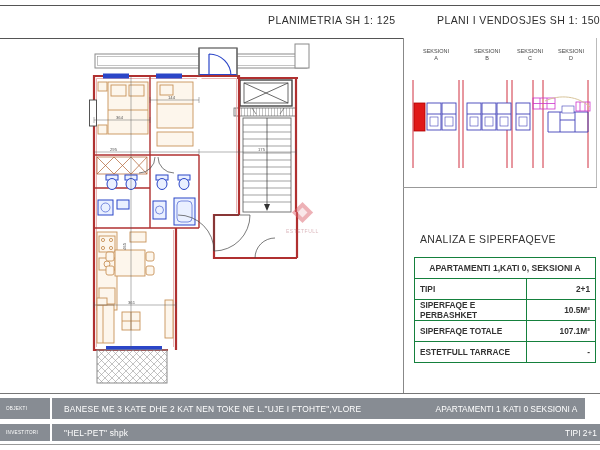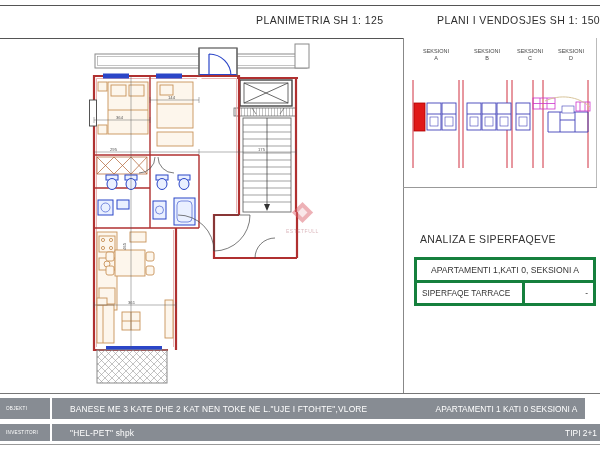--- a/index.html
+++ b/index.html
@@ -9,46 +9,46 @@
   .vline{position:absolute;width:0;border-left:1px solid #777;}
   
   .htitle{position:absolute;top:14px;font-size:10.5px;color:#2e2e2e;letter-spacing:.4px;white-space:nowrap;}
   
   .seclabel{position:absolute;width:44px;text-align:center;font-size:5.5px;line-height:6.5px;color:#444;}
   
   #analysis-title{position:absolute;left:391px;top:233px;width:194px;text-align:center;
                   font-size:10.5px;letter-spacing:.3px;color:#333;}
   table.area{position:absolute;left:414px;top:257px;width:182px;border-collapse:collapse;
              font-size:8.3px;color:#333;}
-  table.area td,table.area th{border:3px solid #15803d;height:20px;padding:0 5px;font-weight:normal;}
+  table.area td,table.area th{border:1px solid #15803d;height:20px;padding:0 5px;font-weight:bold;}
   table.area th{text-align:center;font-size:8.6px;}
   td.val{text-align:right;width:58px;padding-right:7px;}
   
   .bar{position:absolute;background:#878c93;color:#ffffff;display:flex;align-items:center;}
   .bar.small{font-size:4.6px;padding-left:6px;letter-spacing:.3px;}
-  .bar.main{font-size:8.4px;padding-left:18px;letter-spacing:.2px;white-space:nowrap;}
+  .bar.main{font-size:8.4px;padding-left:12px;letter-spacing:.2px;white-space:nowrap;}
   .bar.rightc{font-size:8.4px;justify-content:center;}
   .bar.rightr{font-size:8.4px;justify-content:flex-end;padding-right:8px;}
   svg{position:absolute;}
   svg text{font-family:"Liberation Sans",sans-serif;}
 </style>
 </head>
 <body>
 
 <div id="sheet">
 
   <div class="hline" style="left:0;top:5px;width:600px;"></div>
   <div class="hline" style="left:0;top:38px;width:404px;"></div>
   <div class="vline" style="left:403px;top:38px;height:355px;border-color:#888;"></div>
   <div class="hline" style="left:0;top:393px;width:600px;border-color:#777;"></div>
   <div class="hline" style="left:0;top:444px;width:600px;border-color:#999;"></div>
   <div class="hline" style="left:403px;top:187px;width:194px;border-color:#999;"></div>
   <div class="vline" style="left:596px;top:38px;height:149px;border-color:#bbb;"></div>
 
-  <div class="htitle" style="left:256px;text-align:right;">PLANIMETRIA  SH 1: 125</div>
+  <div class="htitle" style="left:268px;text-align:right;">PLANIMETRIA  SH 1: 125</div>
   <div class="htitle" style="left:437px;">PLANI I VENDOSJES SH 1: 1500</div>
 
   <svg style="left:0;top:38px;" width="403" height="355" viewBox="0 38 403 355">
     <defs>
       <pattern id="cross" width="7" height="7" patternUnits="userSpaceOnUse">
         <path d="M0,0 L7,7 M7,0 L0,7" stroke="#9a9a9a" stroke-width="0.6" fill="none"></path>
       </pattern>
       <pattern id="vhatch" width="3" height="8" patternUnits="userSpaceOnUse">
         <path d="M1.5,0 V8" stroke="#888" stroke-width="0.5"></path>
       </pattern>
@@ -291,21 +291,33 @@
     <path d="M545,101 C560,94 578,96 590,107" stroke="#d8c49a" fill="none" stroke-width="1"></path>
   </svg>
 
   <div id="analysis-title">ANALIZA E SIPERFAQEVE</div>
   <table class="area">
     <tbody>
         <tr>
           <th colspan="2">APARTAMENTI  1,KATI 0, SEKSIONI A</th>
         </tr>
     <tr>
-      <td>SIPERFAQE TARRACE</td>
+      <td>TIPI</td>
+      <td class="val">2+1</td>
+        </tr>
+    <tr>
+      <td>SIPERFAQE E PERBASHKET</td>
+      <td class="val">10.5M²</td>
+        </tr>
+    <tr>
+      <td>SIPERFAQE TOTALE</td>
+      <td class="val">107.1M²</td>
+        </tr>
+    <tr>
+      <td>ESTETFULL TARRACE</td>
       <td class="val">-</td>
         </tr>
   </tbody>
     </table>
 
   <div class="bar small" style="left:0;top:398px;width:44px;height:21px;">OBJEKTI</div>
   <div class="bar main" style="left:52px;top:398px;width:380px;height:21px;">BANESE ME 3 KATE DHE 2 KAT NEN TOKE NE L."UJE I FTOHTE",VLORE</div>
   <div class="bar rightc" style="left:428px;top:398px;width:157px;height:21px;">APARTAMENTI  1 KATI 0 SEKSIONI A</div>
 
   <div class="bar small" style="left:0;top:424px;width:44px;height:17px;">INVESTITORI</div>

